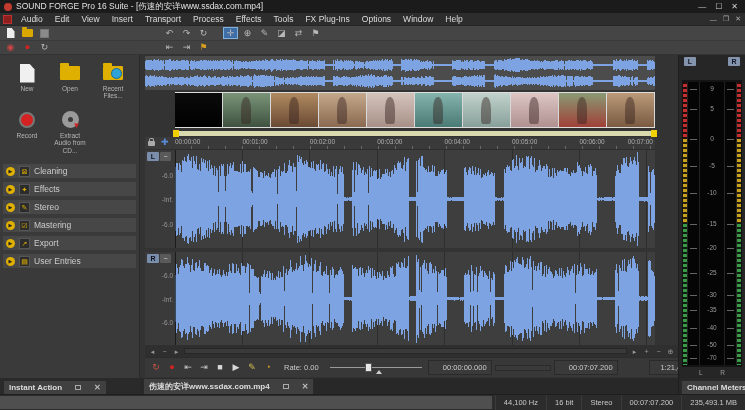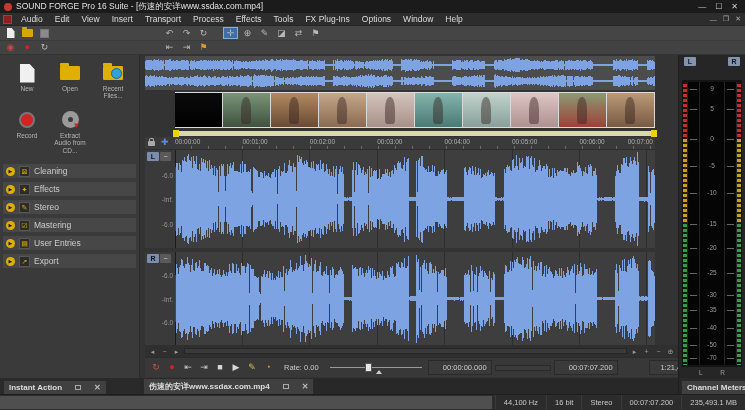--- a/index.html
+++ b/index.html
@@ -265,27 +265,27 @@
             <span class="sec-ic">✎</span>
             <span class="sec-label">Stereo</span>
           </div>
           <div class="sec-row">
             <span class="exp-circle">▶</span>
             <span class="sec-ic">☑</span>
             <span class="sec-label">Mastering</span>
           </div>
           <div class="sec-row">
             <span class="exp-circle">▶</span>
+            <span class="sec-ic">↗</span>
+            <span class="sec-label">Export</span>
+          </div>
+          <div class="sec-row">
+            <span class="exp-circle">▶</span>
             <span class="sec-ic">▤</span>
             <span class="sec-label">User Entries</span>
-          </div>
-          <div class="sec-row">
-            <span class="exp-circle">▶</span>
-            <span class="sec-ic">↗</span>
-            <span class="sec-label">Export</span>
           </div>
         </div>
       <div class="side-tabrow">
         <span class="tab">
           <span>Instant Action</span>
           <span class="float-ic"></span>
           <span class="close-x">✕</span>
         </span>
       </div>
     </div>

